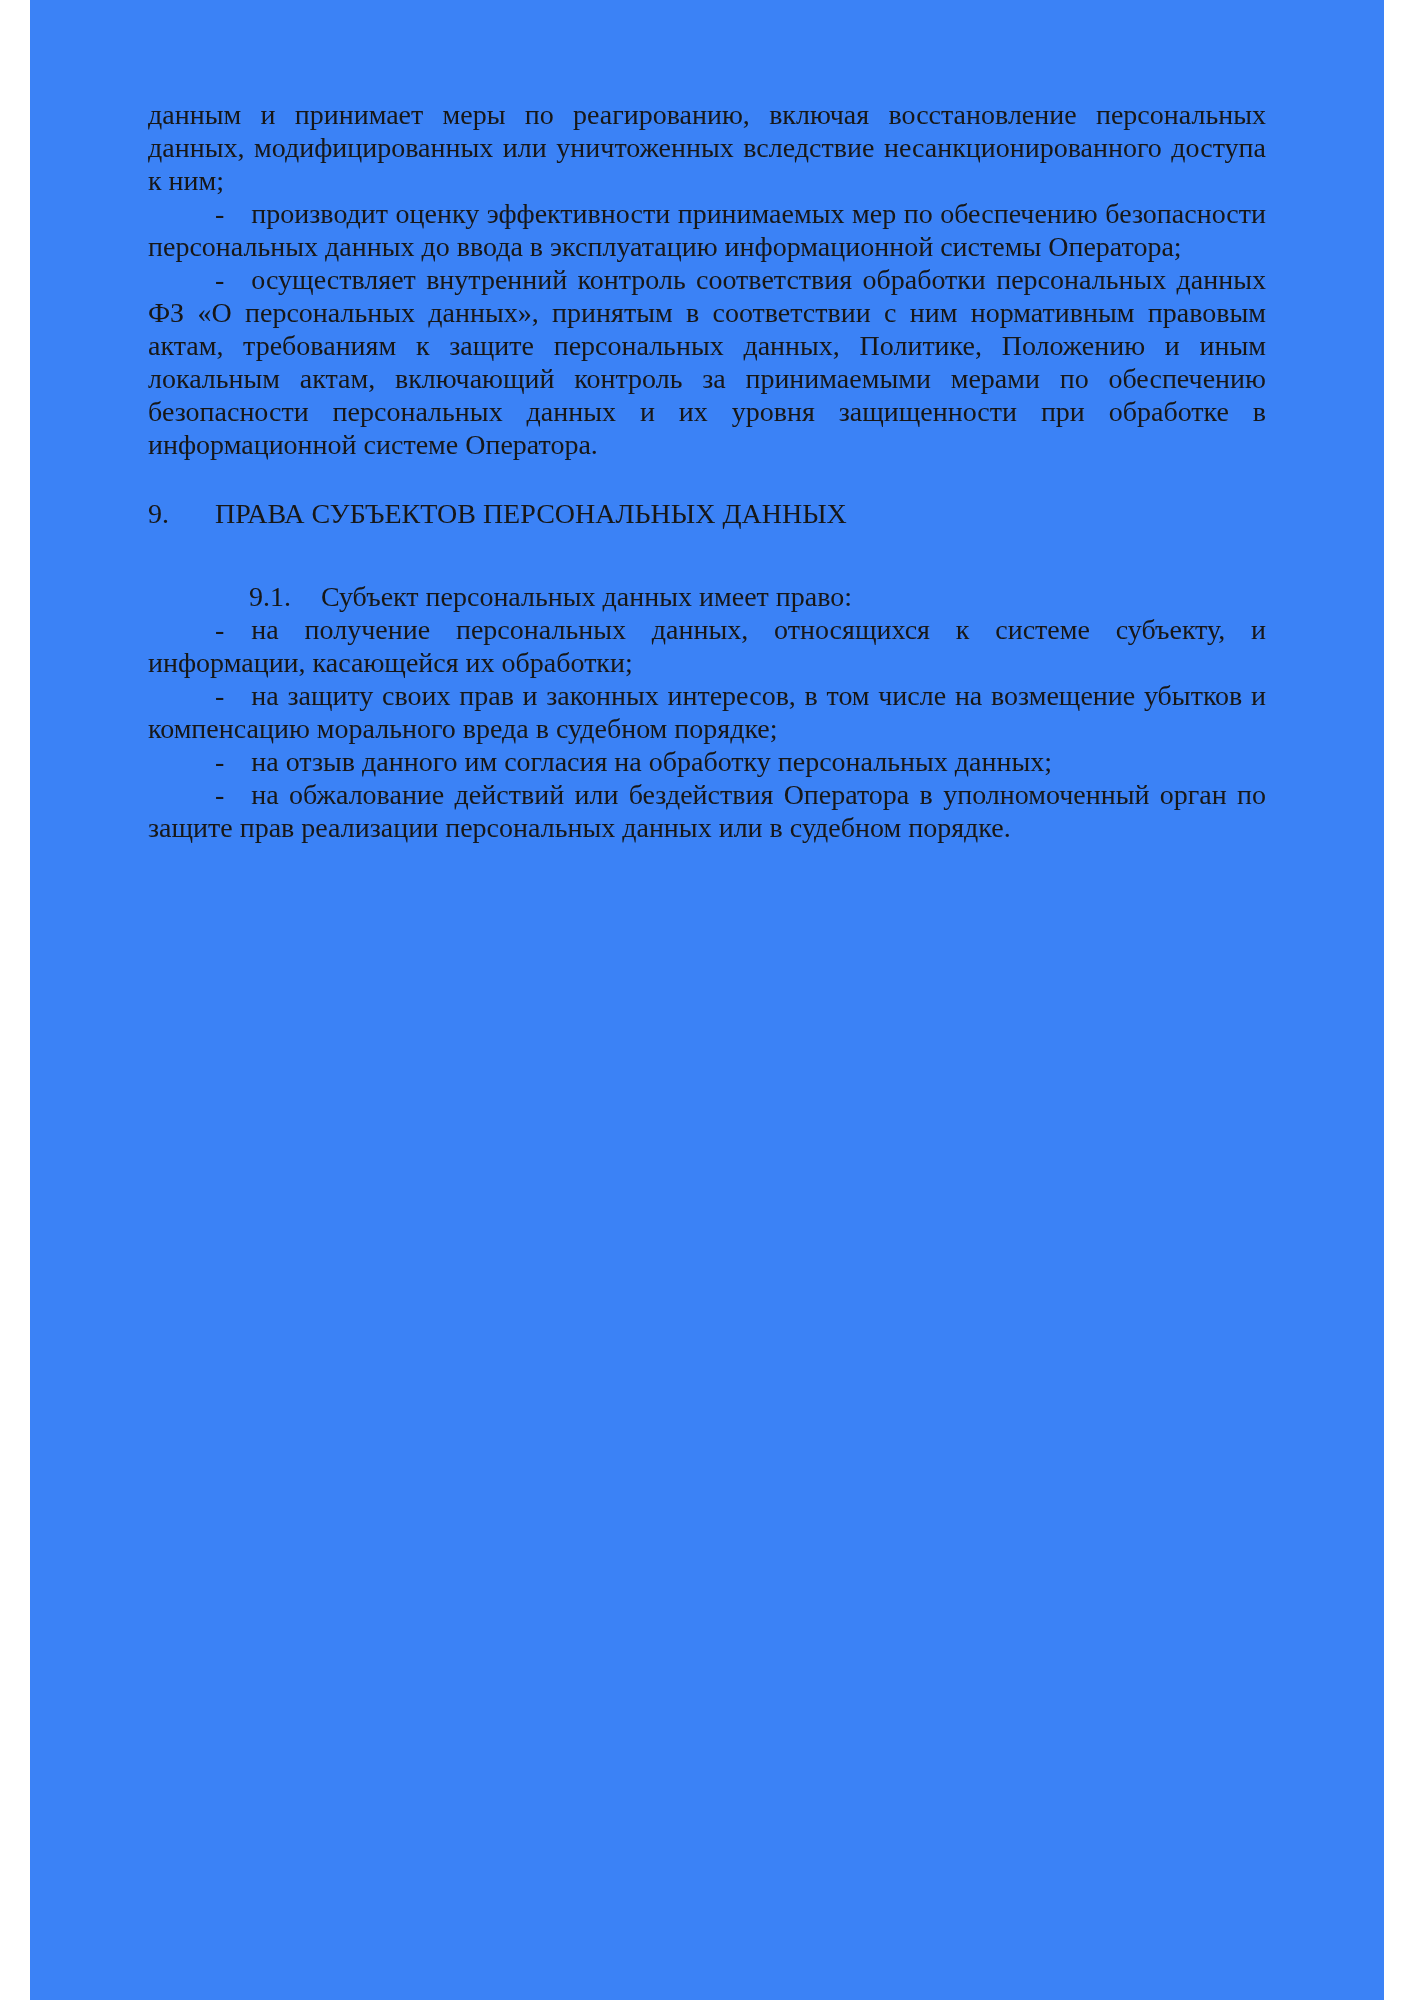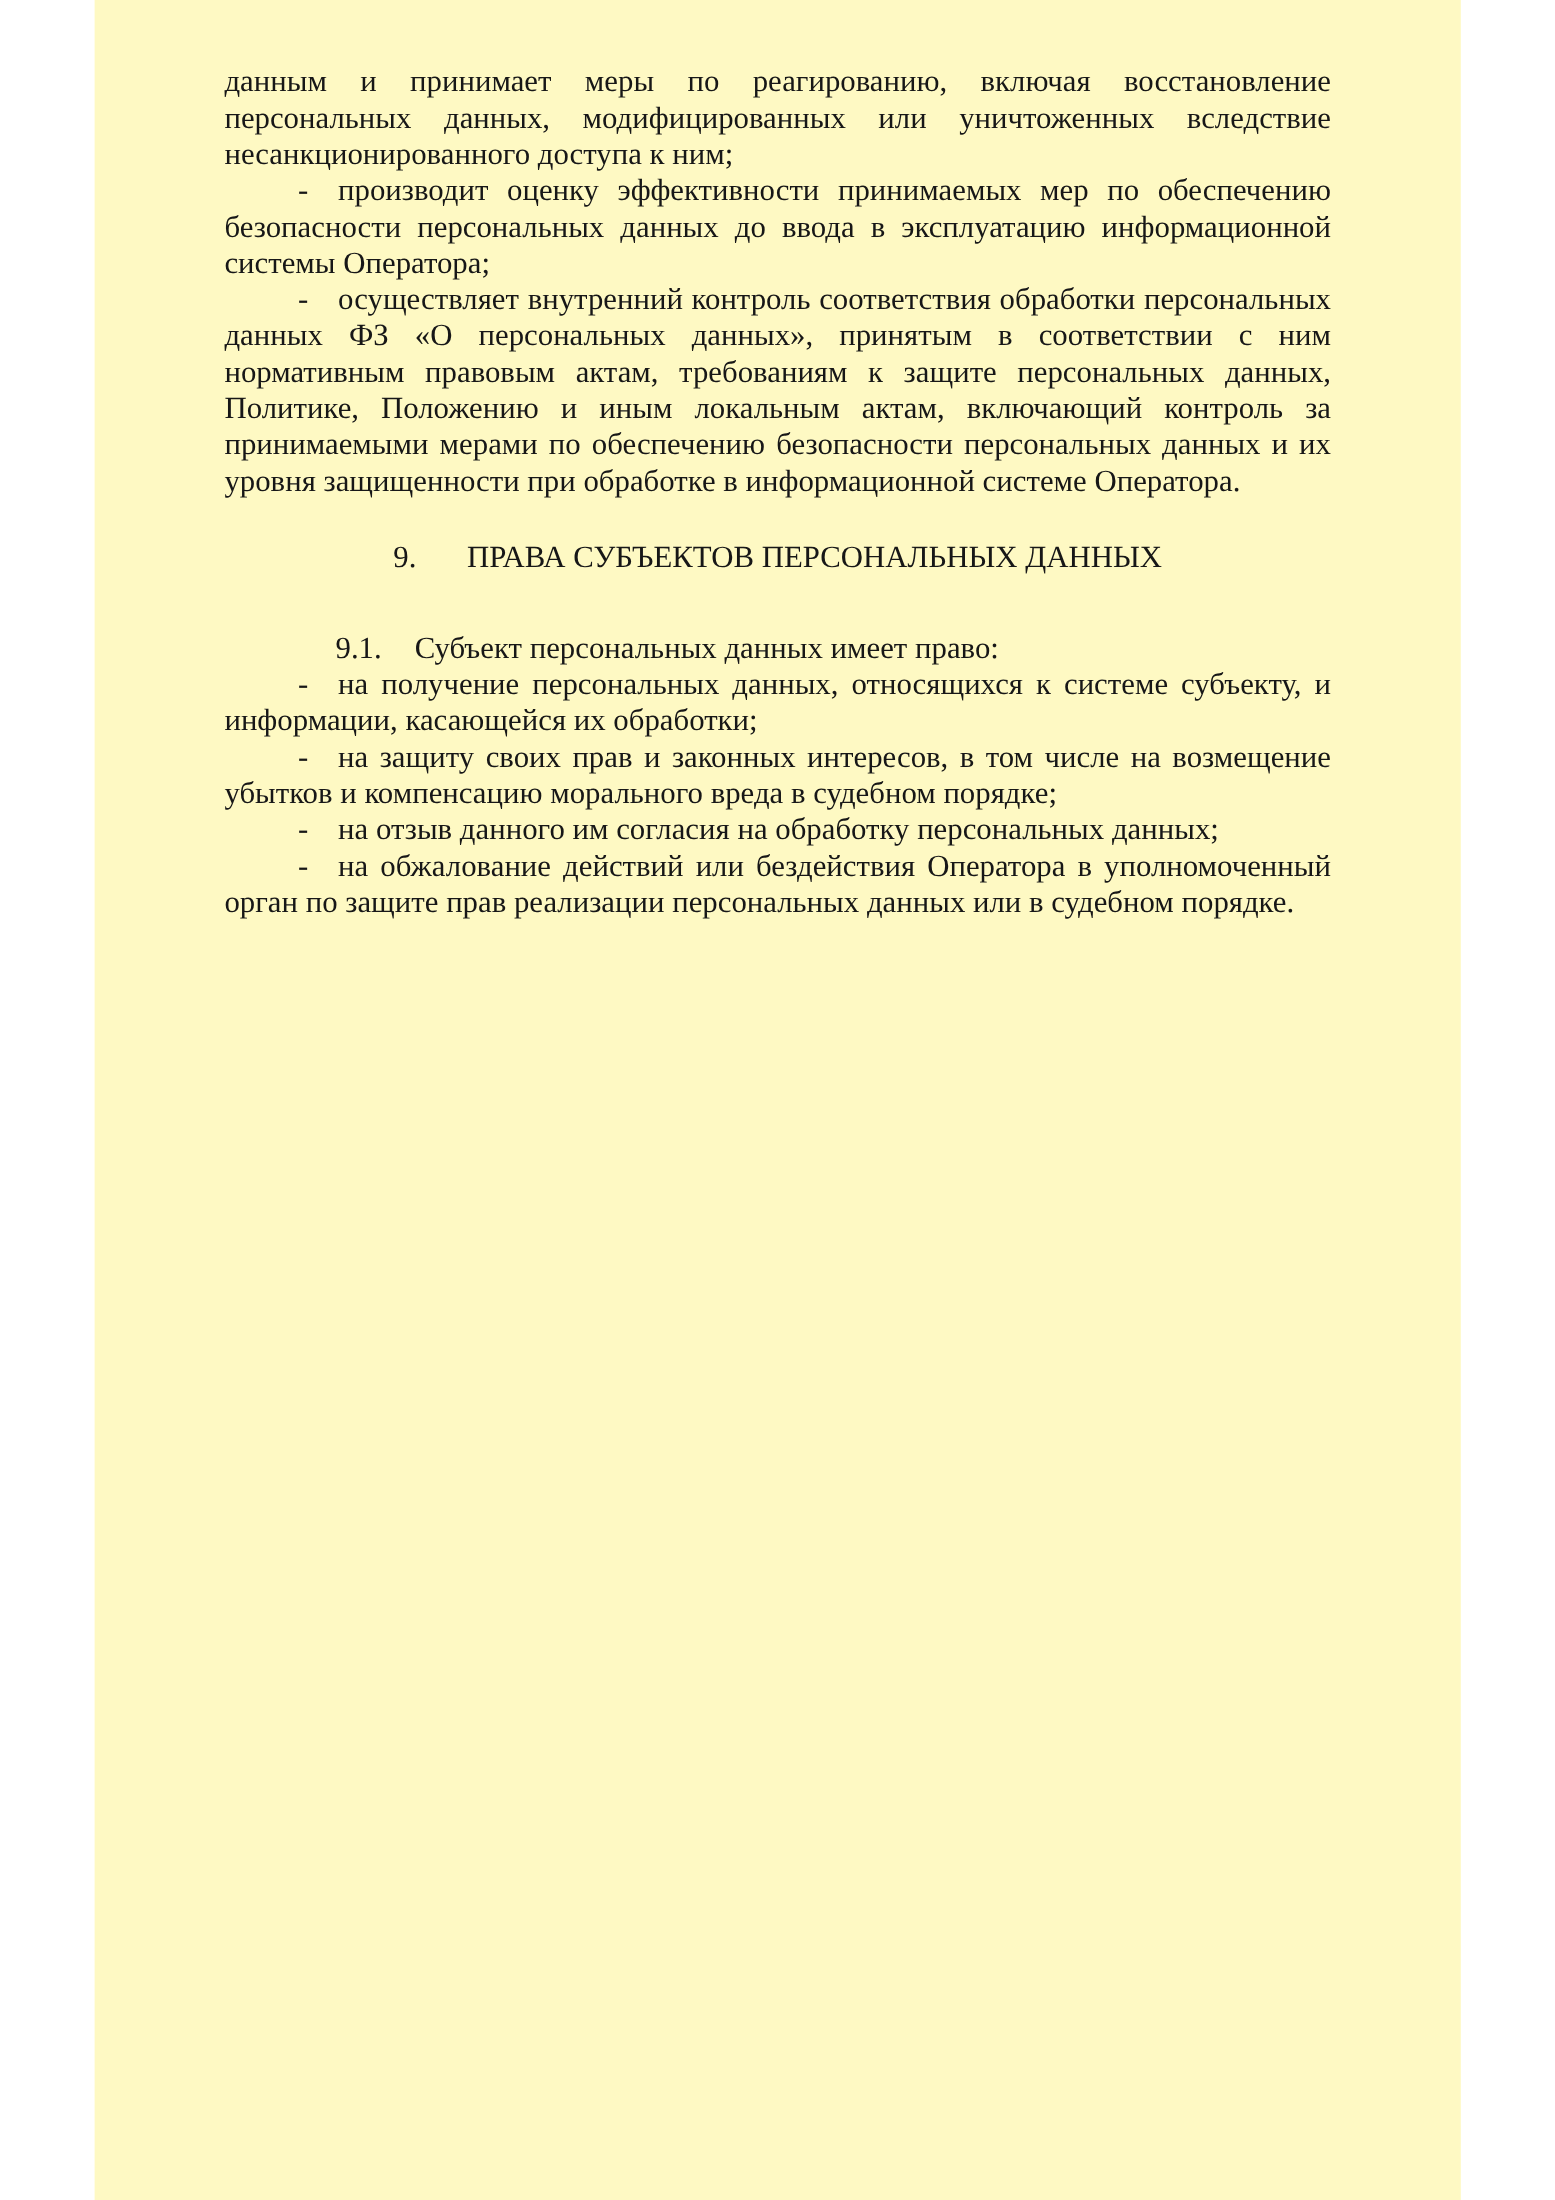--- a/index.html
+++ b/index.html
@@ -2,40 +2,40 @@
 <html lang="ru"><head>
 <meta charset="utf-8">
 <style>
   html, body {
     margin: 0;
     padding: 0;
     background: #ffffff;
   }
   .page {
     position: relative;
-    width: 1242px;
+    width: 1354px;
     height: 2000px;
     margin: 0 auto;
-    background: #fef9c3;
+    background: #3b82f6;
     box-sizing: border-box;
-    padding: 58px 118px 0 118px;
+    padding: 98px 118px 0 118px;
     font-family: "Liberation Serif", "DejaVu Serif", serif;
     font-size: 28px;
     line-height: 33px;
     color: #171717;
     text-align: justify;
     overflow: hidden;
   }
   p { margin: 0; }
   .p-flush   { text-indent: 0; }
   .p-dash    { text-indent: 67px; }
   .p-clause  { text-indent: 101px; }
   .p-closing { text-indent: 101px; }
   .heading {
-    text-align: center;
+    text-align: left;
     text-indent: 0;
     margin: 36px 0 50px 0;
   }
   .gap-sm { display: inline-block; width: 27px; }
   .gap-md { display: inline-block; width: 30px; }
   .gap-tab { display: inline-block; width: 46px; }
 </style>
 </head>
 <body>
 

